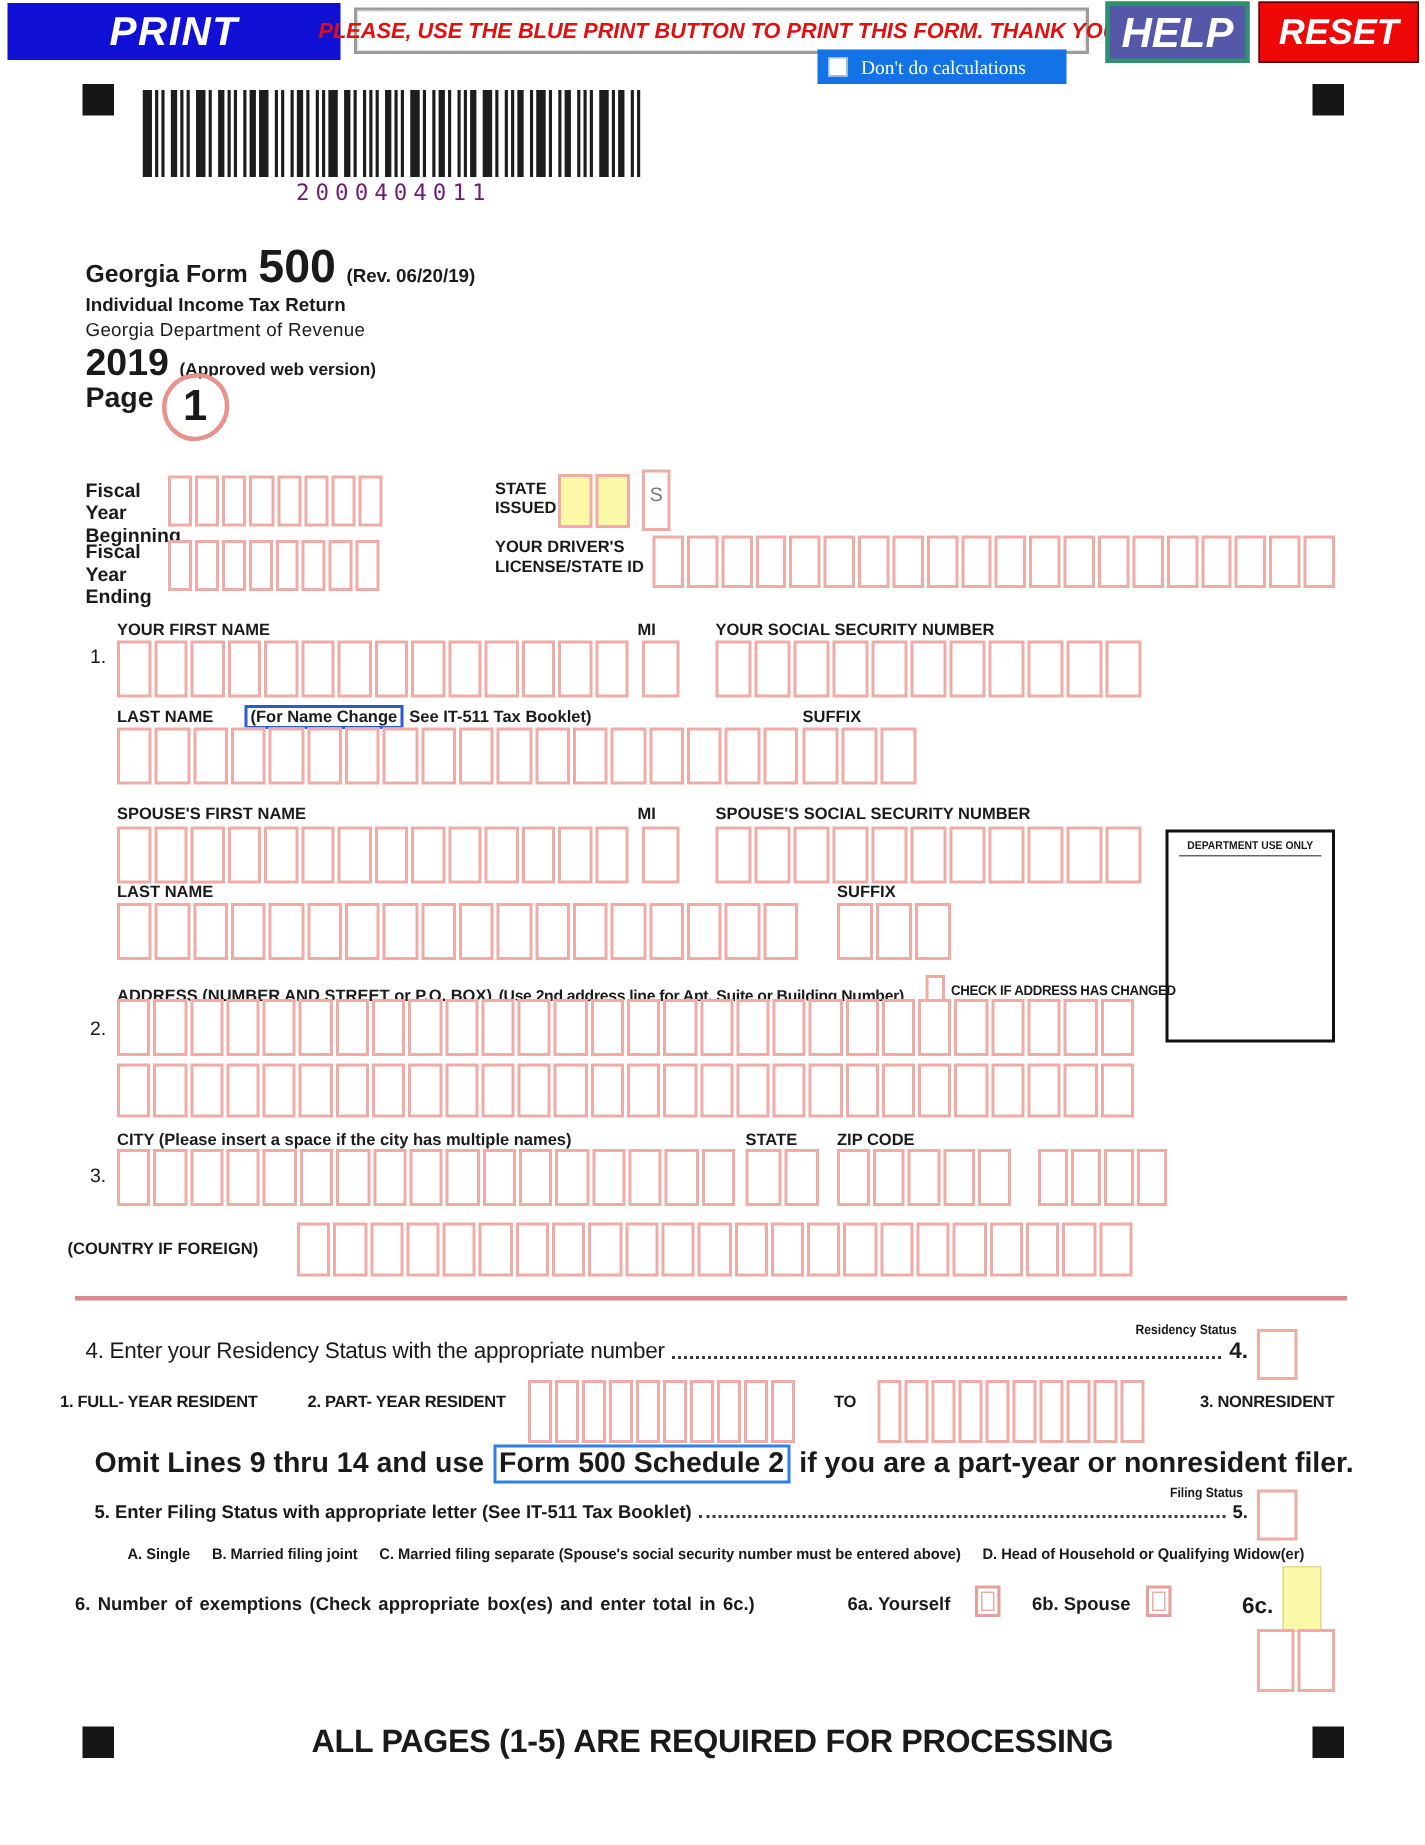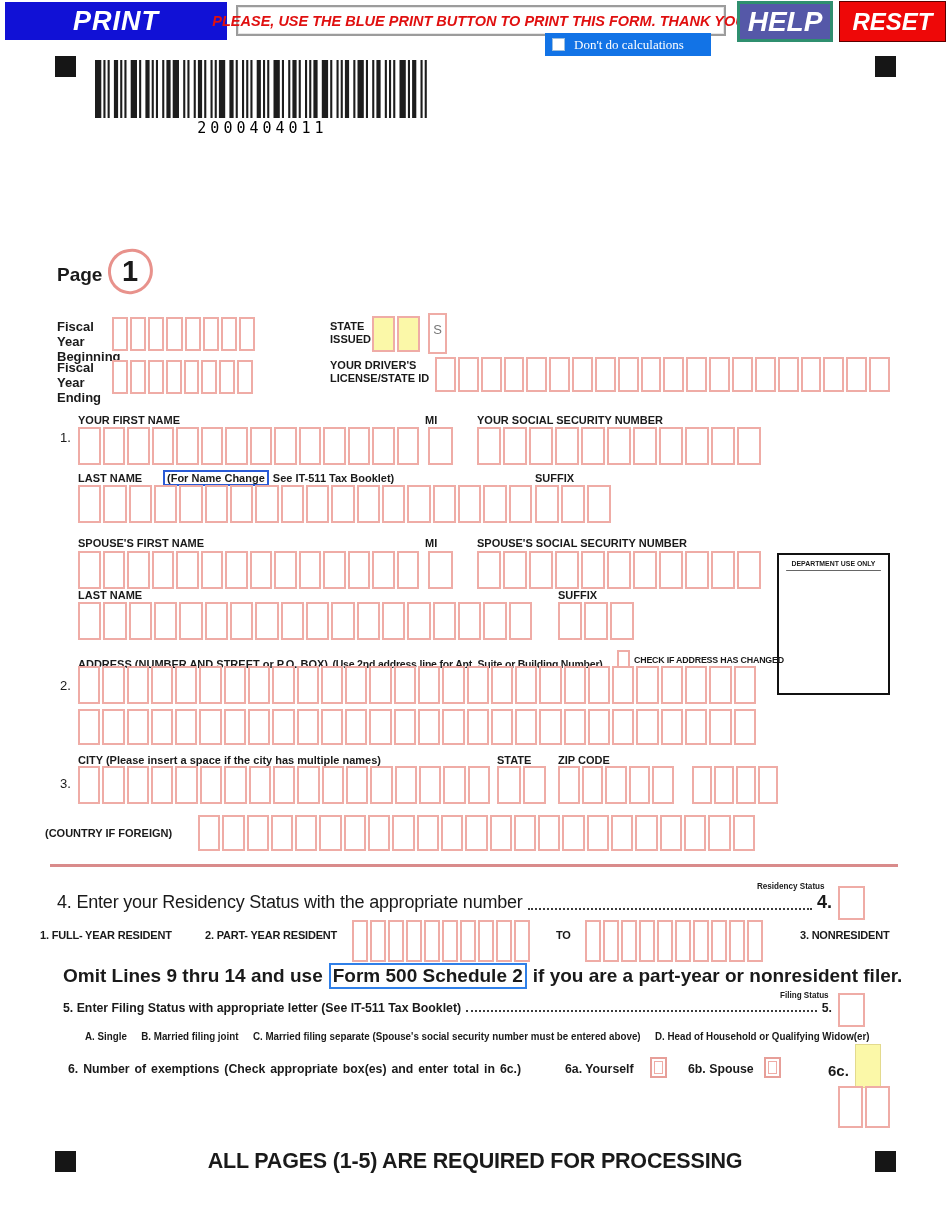--- a/index.html
+++ b/index.html
@@ -26,32 +26,32 @@
   #notice{left:236px;top:5px;width:490px;height:31px;position:absolute;background:#fff;border:2px solid #9c9c9c;
           box-shadow:0 0 0 1px #e6e6e6 inset;display:flex;align-items:center;justify-content:center;
           color:var(--notice-red);font-style:italic;font-weight:bold;font-size:14.5px;white-space:nowrap}
   #calc-bar{left:545px;top:33px;width:166px;height:23px;position:absolute;background:var(--calc-bar-blue);
             display:flex;align-items:center;gap:9px;padding-left:7px;color:#fff;
             font-family:"Liberation Serif",serif;font-size:13px}
   #calc-cb{width:13px;height:13px;background:#fff;border:1px solid #9cbede}
   
   #barcode{left:95px;top:60px;position:absolute}
   #barcode-num{left:95px;top:119px;width:335px;position:absolute;text-align:center;
-               font-family:"DejaVu Sans Mono",monospace;font-size:15px;letter-spacing:4px;color:#000000}
+               font-family:"DejaVu Sans Mono",monospace;font-size:15px;letter-spacing:4px;color:#701a75}
   
   #title{left:57px;top:164px;position:absolute;white-space:nowrap}
   .trow{display:flex;align-items:baseline;gap:7px}
   .t-prefix{font-size:16.5px;font-weight:bold}
   .t-500{font-size:31px;font-weight:bold;line-height:.9}
   .t-rev{font-size:12.5px;font-weight:bold}
   .t-sub1{font-size:12.5px;font-weight:bold;margin-top:3px}
   .t-sub2{font-size:12.5px;margin-top:3px;letter-spacing:.2px}
   .t-year{font-size:25px;font-weight:bold;line-height:1}
   .t-ynote{font-size:11.5px;font-weight:bold}
-  #page-row{left:57px;top:255px;position:absolute;display:flex;align-items:center;gap:6px}
+  #page-row{left:57px;top:255px;position:absolute;display:flex;gap:6px}
   #page-word{font-size:19px;font-weight:bold}
   #page-circle{width:45px;height:45px;border:3px solid #e8928c;border-radius:50% 46% 52% 48%;
                transform:rotate(-8deg);display:flex;align-items:center;justify-content:center;margin-top:-6px}
   #page-circle span{font-size:29px;font-weight:bold;transform:rotate(8deg)}
   
   .cells{position:absolute;display:flex;gap:2px}
   .cells .cell{flex:1;background:#fff;border:2px solid var(--box-pink)}
   .cells.yellow .cell{background:var(--yellow)}
   .pinkbox{position:absolute;background:#fff;border:2px solid var(--box-pink)}
   .leader{flex:1;border-bottom:2px dotted #3c3c3c;margin:0 5px 3px 5px;min-width:20px}
@@ -146,20 +146,33 @@
       <rect x="294.0" y="0" width="2.1" height="58" fill="#1d1d1d"></rect>
       <rect x="298.2" y="0" width="2.1" height="58" fill="#1d1d1d"></rect>
       <rect x="304.5" y="0" width="6.3" height="58" fill="#1d1d1d"></rect>
       <rect x="312.9" y="0" width="2.1" height="58" fill="#1d1d1d"></rect>
       <rect x="317.1" y="0" width="4.2" height="58" fill="#1d1d1d"></rect>
       <rect x="325.5" y="0" width="2.1" height="58" fill="#1d1d1d"></rect>
       <rect x="329.7" y="0" width="2.1" height="58" fill="#1d1d1d"></rect>
     </svg>
   <div id="barcode-num">2000404011</div>
 
+  <div id="title">
+    <div class="trow">
+      <span class="t-prefix">Georgia Form</span>
+      <span class="t-500">500</span>
+      <span class="t-rev">(Rev. 06/20/19)</span>
+    </div>
+    <div class="t-sub1">Individual Income Tax Return</div>
+    <div class="t-sub2">Georgia Department of Revenue</div>
+    <div class="trow" style="margin-top:3px">
+      <span class="t-year">2019</span>
+      <span class="t-ynote">(Approved web version)</span>
+    </div>
+  </div>
   <div id="page-row">
     <span id="page-word">Page</span>
     <span id="page-circle">
       <span>1</span>
     </span>
   </div>
 
   <div class="abs lbl sm" style="left:57px;top:320px;width:60px">Fiscal Year Beginning</div>
   <div class="cells" style="left:112px;top:317px;width:143px;height:34px">
       <span class="cell"></span>
@@ -485,21 +498,21 @@
       <span class="cell"></span>
       <span class="cell"></span>
       <span class="cell"></span>
       <span class="cell"></span>
     </div>
 
   <div id="divider"></div>
 
   <div class="statuslbl" style="left:757px;top:881px">Residency Status</div>
   <div class="pinkbox" style="left:838px;top:886px;width:27px;height:34px"></div>
-  <div class="numline" style="left:57px;top:892px;width:775px;font-weight:normal;font-size:18px">
+  <div class="numline" style="left:57px;top:892px;width:775px;font-weight:normal;font-size:15px">
     <span class="cond">4. Enter your Residency Status with the appropriate number</span>
     <span class="leader"></span>
     <span class="b">4.</span>
   </div>
   <div class="optlbl" style="left:40px;top:929px">1. FULL- YEAR RESIDENT</div>
   <div class="optlbl" style="left:205px;top:929px">2. PART- YEAR RESIDENT</div>
   <div class="cells" style="left:352px;top:920px;width:178px;height:42px">
       <span class="cell"></span>
       <span class="cell"></span>
       <span class="cell"></span>
@@ -539,21 +552,21 @@
     <span class="leader"></span>
     <span>5.</span>
   </div>
   <div id="filing-options">
     <span>A. Single</span>
     <span>B. Married filing joint</span>
     <span>C. Married filing separate (Spouse's social security number must be entered above)</span>
     <span>D. Head of Household or Qualifying Widow(er)</span>
   </div>
 
-  <div class="abs b" style="left:68px;top:1062px;font-size:12.3px;word-spacing:1.5px">6.  Number of exemptions (Check appropriate box(es) and enter total in 6c.)</div>
+  <div class="abs b" style="left:50px;top:1062px;font-size:12.3px;word-spacing:1.5px">6.  Number of exemptions (Check appropriate box(es) and enter total in 6c.)</div>
   <div class="abs b" style="left:565px;top:1062px;font-size:12.3px">6a. Yourself</div>
   <div class="cbox" style="left:650px;top:1057px;width:17px;height:21px"></div>
   <div class="abs b" style="left:688px;top:1062px;font-size:12.3px">6b. Spouse</div>
   <div class="cbox" style="left:764px;top:1057px;width:17px;height:21px"></div>
   <div class="abs b" style="left:828px;top:1062px;font-size:15px">6c.</div>
   <div class="abs" style="left:855px;top:1044px;width:26px;height:44px;background:var(--yellow);border:1px solid #e3da8e"></div>
 
   <div class="cells" style="left:838px;top:1086px;width:52px;height:42px">
       <span class="cell"></span>
       <span class="cell"></span>

